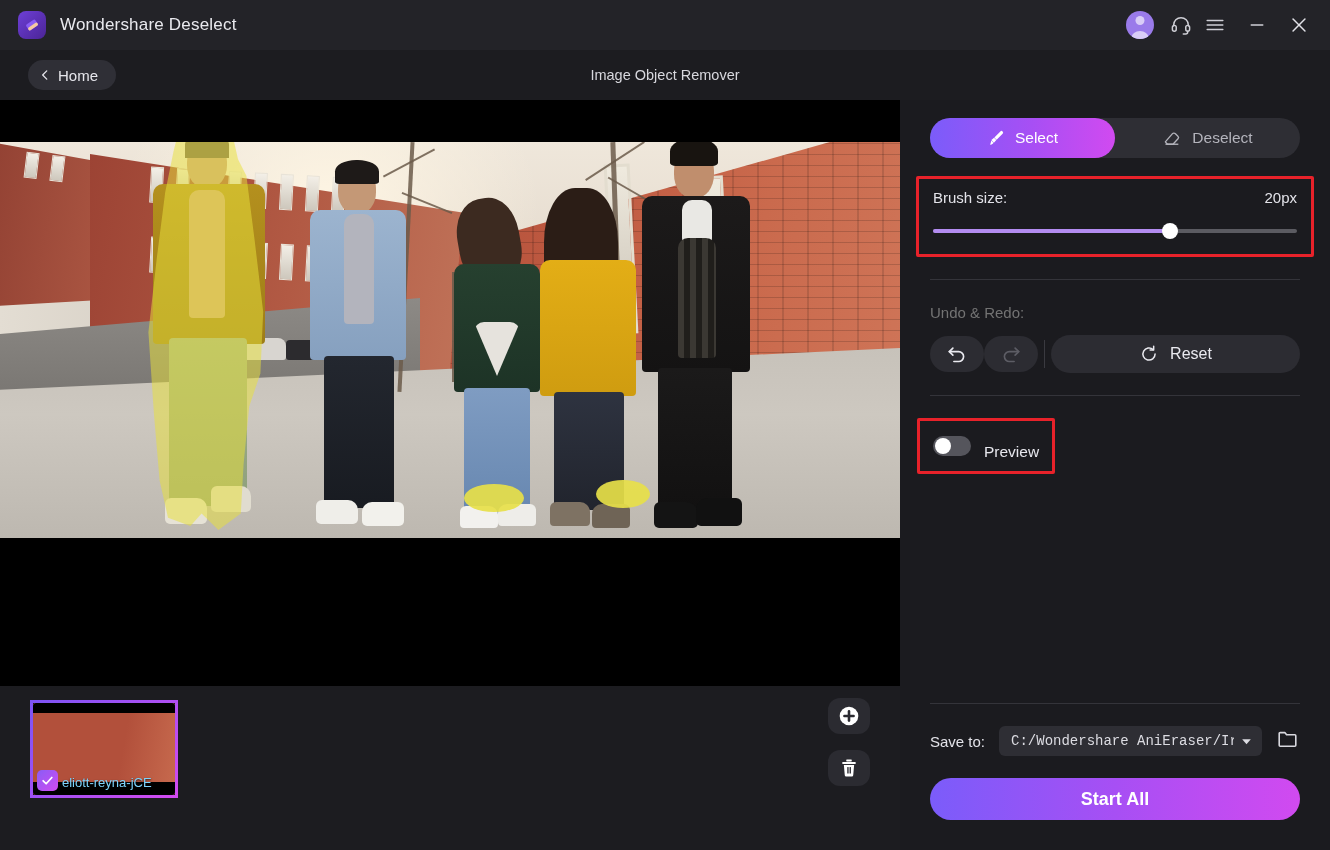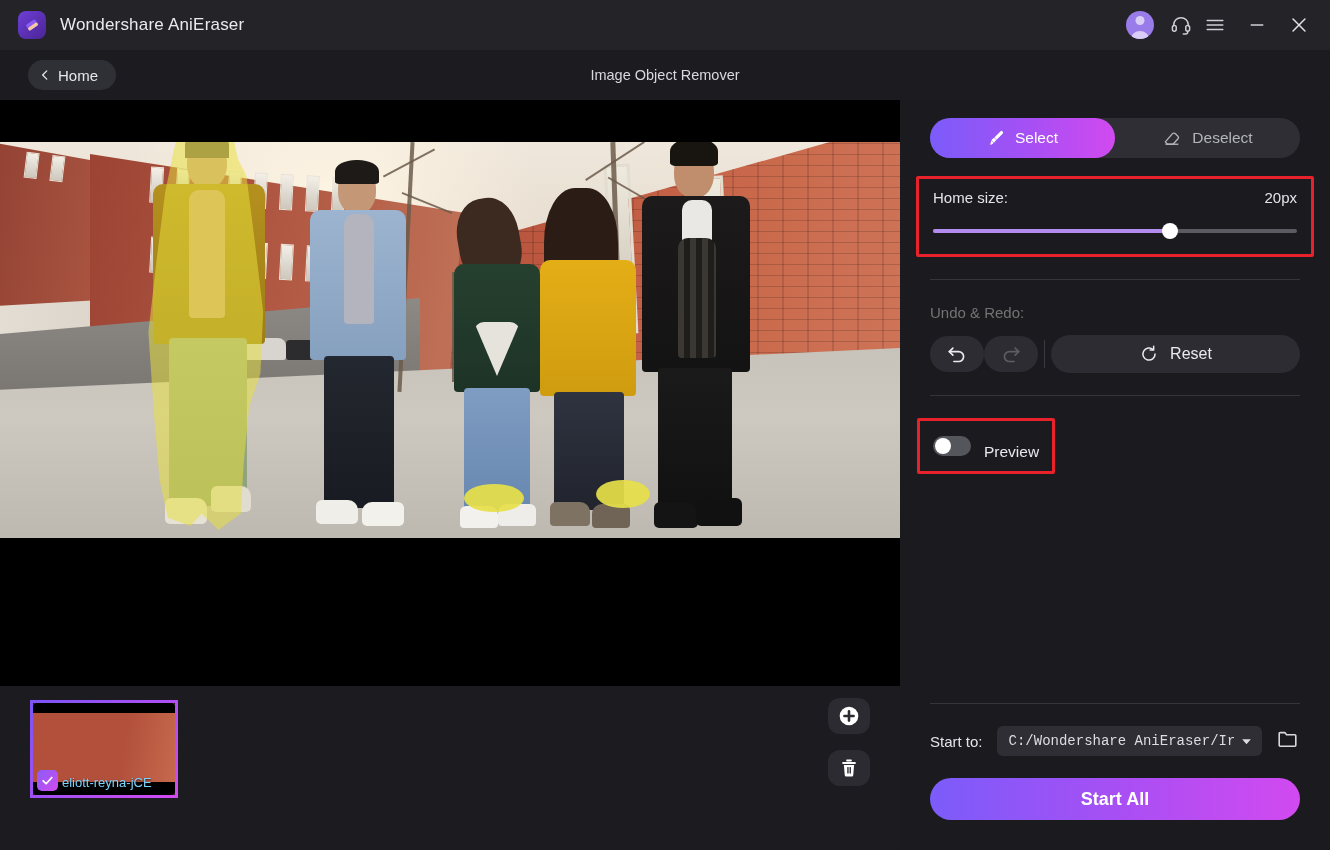--- a/index.html
+++ b/index.html
@@ -306,21 +306,21 @@
 
   <div class="titlebar">
     <div class="logo">
       <svg width="18" height="18" viewBox="0 0 18 18">
         <g transform="rotate(-35 9 9)">
           <rect x="3.5" y="5.5" width="11" height="7" rx="1.6" fill="#8a5cf6"></rect>
           <rect x="3.5" y="9.2" width="11" height="3.3" rx="1.3" fill="#f6c9a0"></rect>
         </g>
       </svg>
     </div>
-    <div class="app-title">Wondershare AniEraser</div>
+    <div class="app-title">Wondershare Deselect</div>
     <div class="titlebar-spacer"></div>
 
     <div class="avatar"></div>
 
     <div class="tb-icon">
       <svg width="22" height="22" viewBox="0 0 24 24" fill="none" stroke="#cfcfd6" stroke-width="1.6" stroke-linecap="round">
         <path d="M4 13v-1a8 8 0 0 1 16 0v1"></path>
         <rect x="2.6" y="12.4" width="4.2" height="6.4" rx="2.1"></rect>
         <rect x="17.2" y="12.4" width="4.2" height="6.4" rx="2.1"></rect>
         <path d="M19.3 18.8v.9a2.2 2.2 0 0 1-2.2 2.2h-2.6"></path>
@@ -527,21 +527,21 @@
           <svg width="20" height="20" viewBox="0 0 24 24" fill="none" stroke="#b4b4bc" stroke-width="1.6" stroke-linejoin="round">
             <path d="M4 16.6l8.6-9.8a2.2 2.2 0 0 1 3.2-.1l3.3 3.1a2.2 2.2 0 0 1 .1 3.1l-6 6.6H6.6z"></path>
             <line x1="4.2" y1="19.5" x2="19.6" y2="19.5"></line>
           </svg>
           <span>Deselect</span>
         </div>
       </div>
 
       <div class="brush-box redbox">
         <div class="row-between">
-          <span class="label">Home size:</span>
+          <span class="label">Brush size:</span>
           <span class="value">20px</span>
         </div>
         <div class="slider">
           <div class="track"></div>
           <div class="fill" id="slider-fill" style="width: 65%;"></div>
           <div class="knob" id="slider-knob" style="left: 65%;"></div>
         </div>
       </div>
 
       <div class="divider"></div>
@@ -578,21 +578,21 @@
             <div class="toggle-knob"></div>
           </div>
           <span class="preview-label">Preview</span>
         </div>
       </div>
 
       <div class="spacer"></div>
       <div class="divider" style="margin:0 0 22px 0;"></div>
 
       <div class="save-row">
-        <span class="save-label">Start to:</span>
+        <span class="save-label">Save to:</span>
         <div class="path-select">
           <span class="path-text">C:/Wondershare AniEraser/Ir</span>
           <svg width="13" height="13" viewBox="0 0 24 24" fill="#dcdce2" style="flex:0 0 auto;margin-left:6px;">
             <polygon points="4,8 20,8 12,17"></polygon>
           </svg>
         </div>
         <div class="folder-btn">
           <svg width="24" height="24" viewBox="0 0 24 24" fill="none" stroke="#d8d8de" stroke-width="1.6" stroke-linejoin="round">
             <path d="M3.2 18.2V6.6a1 1 0 0 1 1-1h4.6l1.8 2.2h8.2a1 1 0 0 1 1 1v9.4a1 1 0 0 1-1 1H4.2a1 1 0 0 1-1-1z"></path>
           </svg>

